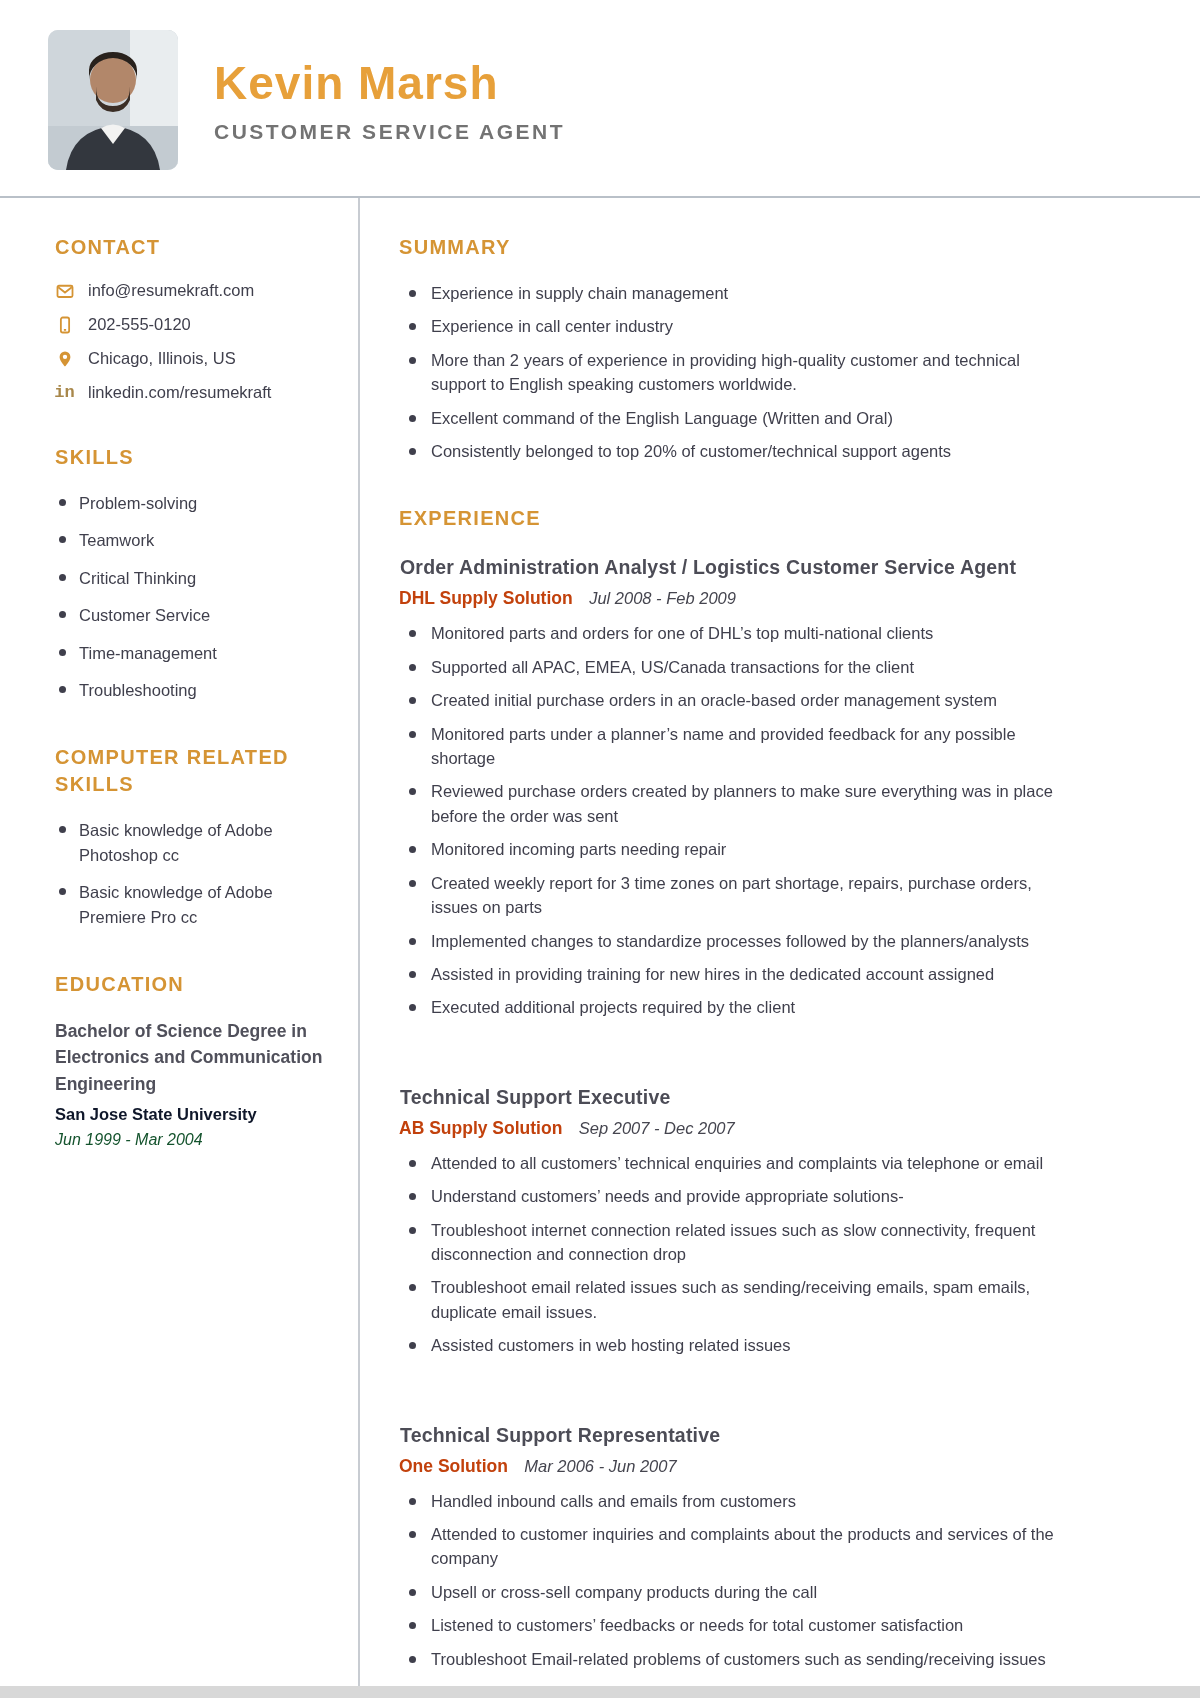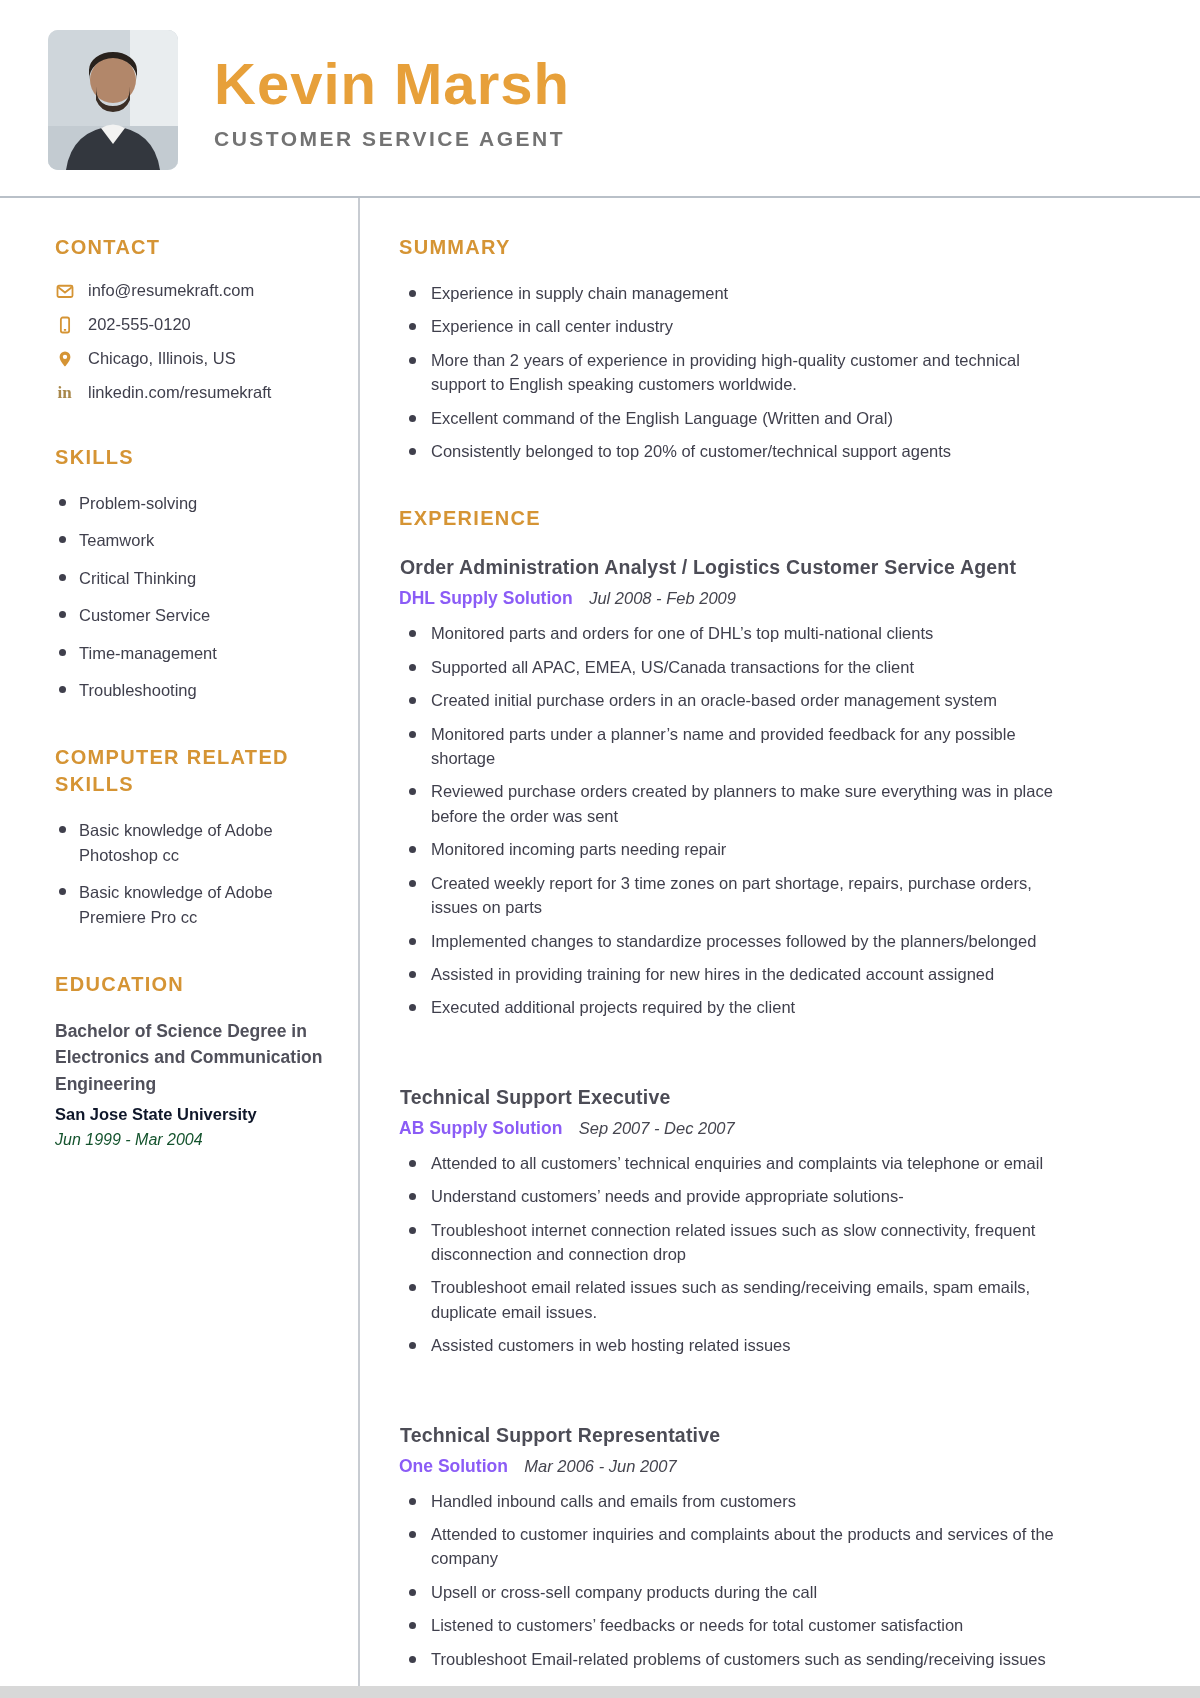--- a/index.html
+++ b/index.html
@@ -26,21 +26,21 @@
     width: 130px;
     height: 140px;
     border-radius: 10px;
     overflow: hidden;
     flex: 0 0 auto;
     background: #d9dde1;
   }
   .photo svg { display: block; width: 100%; height: 100%; }
   .person-name {
     margin: 0;
-    font-size: 58px;
+    font-size: 46px;
     font-weight: 700;
     letter-spacing: 1px;
     color: #e7a03a;
   }
   .person-title {
     margin-top: 10px;
     font-size: 21px;
     font-weight: 700;
     letter-spacing: 2.5px;
     color: #737373;
@@ -74,21 +74,21 @@
   .contact-item {
     display: flex;
     align-items: center;
     gap: 14px;
     margin-bottom: 15px;
     font-size: 16.5px;
     color: #3f3f4c;
   }
   .cicon { width: 19px; height: 19px; flex: 0 0 auto; display: inline-flex; align-items: center; justify-content: center; }
   .cicon svg { width: 18px; height: 18px; display: block; }
-  .in-glyph { font-weight: 700; font-size: 17px; color: #a8874a; font-family: Liberation Serif, serif; }
+  .in-glyph { font-weight: 700; font-size: 17px; color: #a8874a; font-family: Liberation Mono, monospace; }
 
   
   ul.dots { list-style: none; margin: 0; padding: 0; }
   ul.dots > li {
     position: relative;
     padding-left: 24px;
     margin-bottom: 13px;
     font-size: 16.5px;
     line-height: 1.48;
     color: #3f3f4c;
@@ -117,21 +117,21 @@
   .job { margin-bottom: 66px; }
   .job:last-child { margin-bottom: 0; }
   .job-title {
     margin: 0 0 9px 1px;
     font-size: 19.5px;
     font-weight: 700;
     color: #4c4c56;
     letter-spacing: 0.2px;
   }
   .job-meta { margin-bottom: 12px; }
-  .job-company { font-weight: 700; font-size: 17.5px; color: #8b5cf6; }
+  .job-company { font-weight: 700; font-size: 17.5px; color: #c2410c; }
   .job-dates { font-style: italic; font-size: 16.5px; color: #45454f; margin-left: 12px; }
 
   .footer-bar {
     position: absolute;
     left: 0; right: 0; bottom: 0;
     height: 12px;
     background: #d8d8d8;
   }
 </style>
 </head>
@@ -275,21 +275,21 @@
 
               <li>Monitored parts under a planner’s name and provided feedback for any possible shortage</li>
 
               <li>Reviewed purchase orders created by planners to make sure everything was in place before the order was sent</li>
 
               <li>Monitored incoming parts needing repair</li>
 
               <li>Created weekly report for 3 time zones on part shortage, repairs, purchase orders, issues on parts</li>
 
 
-              <li>Implemented changes to standardize processes followed by the planners/belonged</li>
+              <li>Implemented changes to standardize processes followed by the planners/analysts</li>
 
               <li>Assisted in providing training for new hires in the dedicated account assigned</li>
 
               <li>Executed additional projects required by the client</li>
             </ul>
         </div>
 
         <div class="job">
           <h3 class="job-title">Technical Support Executive</h3>
           <div class="job-meta">

